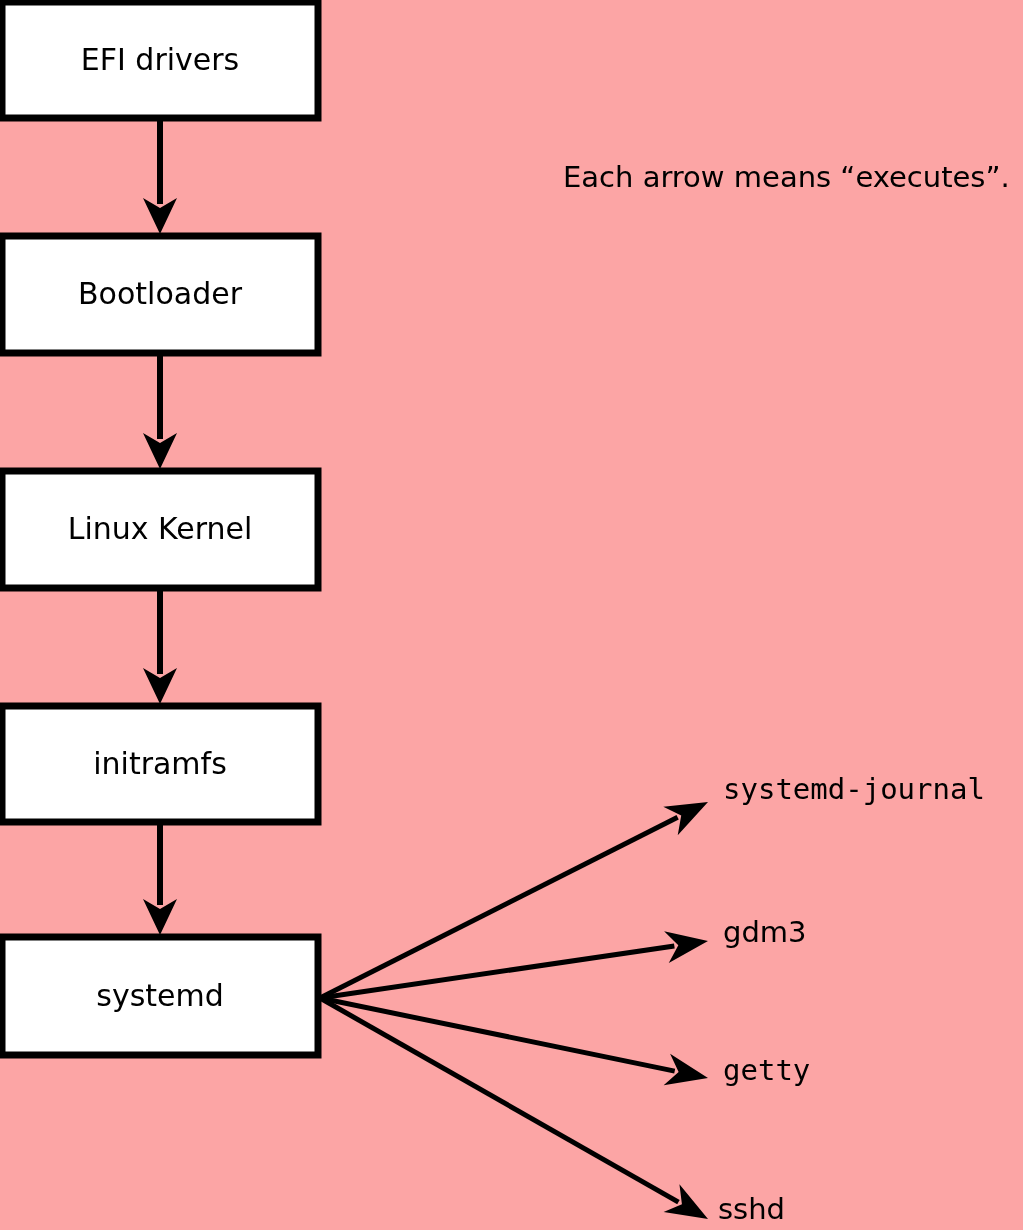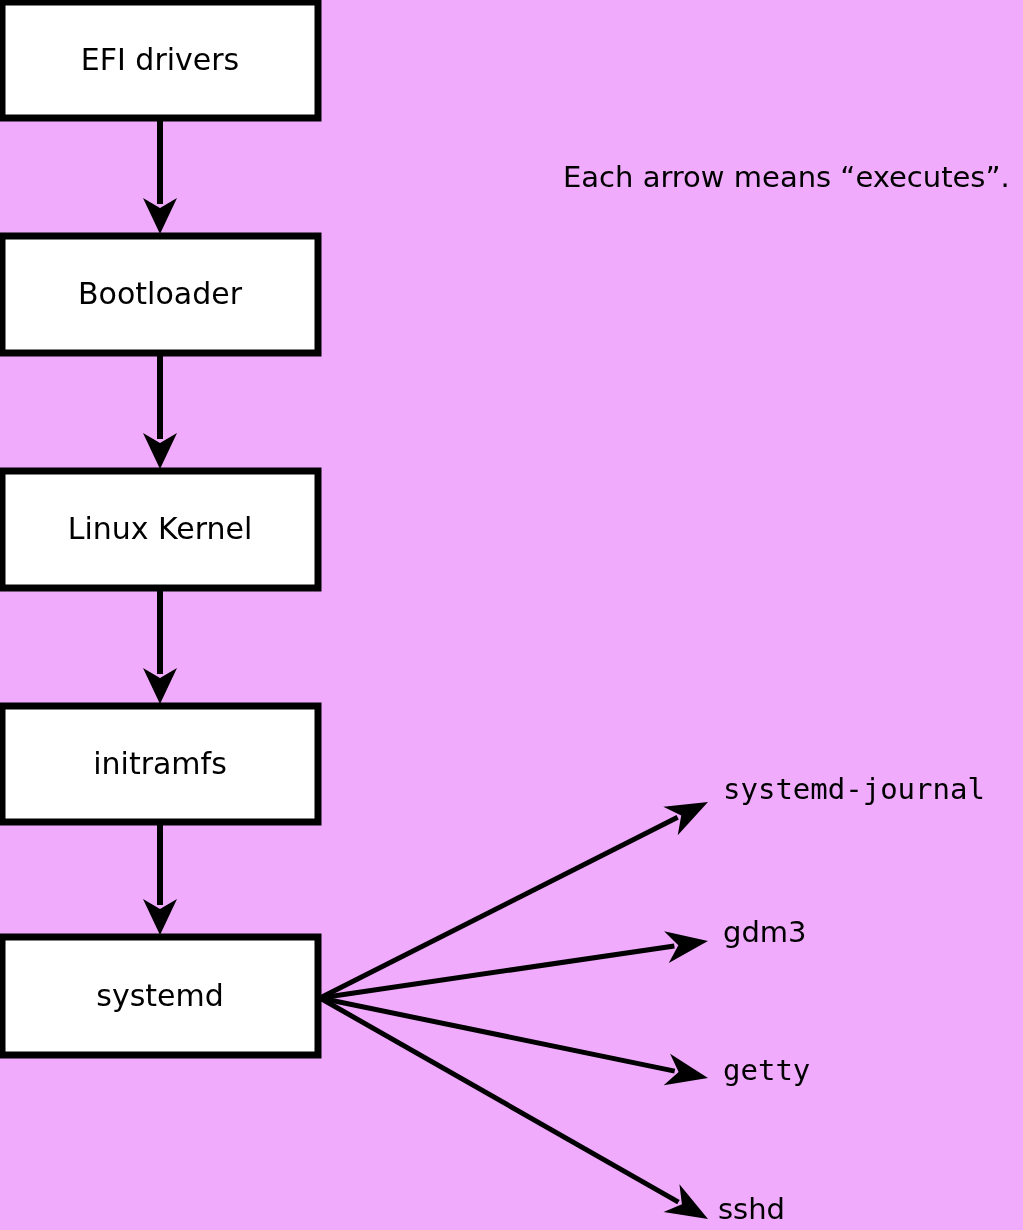--- a/index.html
+++ b/index.html
@@ -8,21 +8,21 @@
     padding: 0;
     background: #ffffff;
   }
   body {
     font-family: "DejaVu Sans", "Liberation Sans", sans-serif;
   }
   #canvas {
     position: relative;
     width: 1023px;
     height: 1230px;
-    background: #f0abfc;
+    background: #fca5a5;
     overflow: hidden;
   }
   #diagram-svg {
     position: absolute;
     left: 0;
     top: 0;
     width: 1023px;
     height: 1230px;
     display: block;
   }

